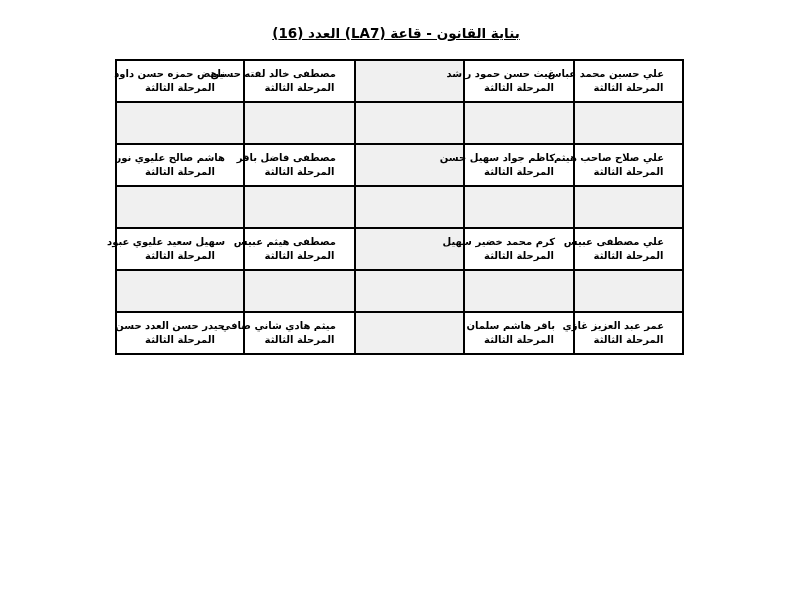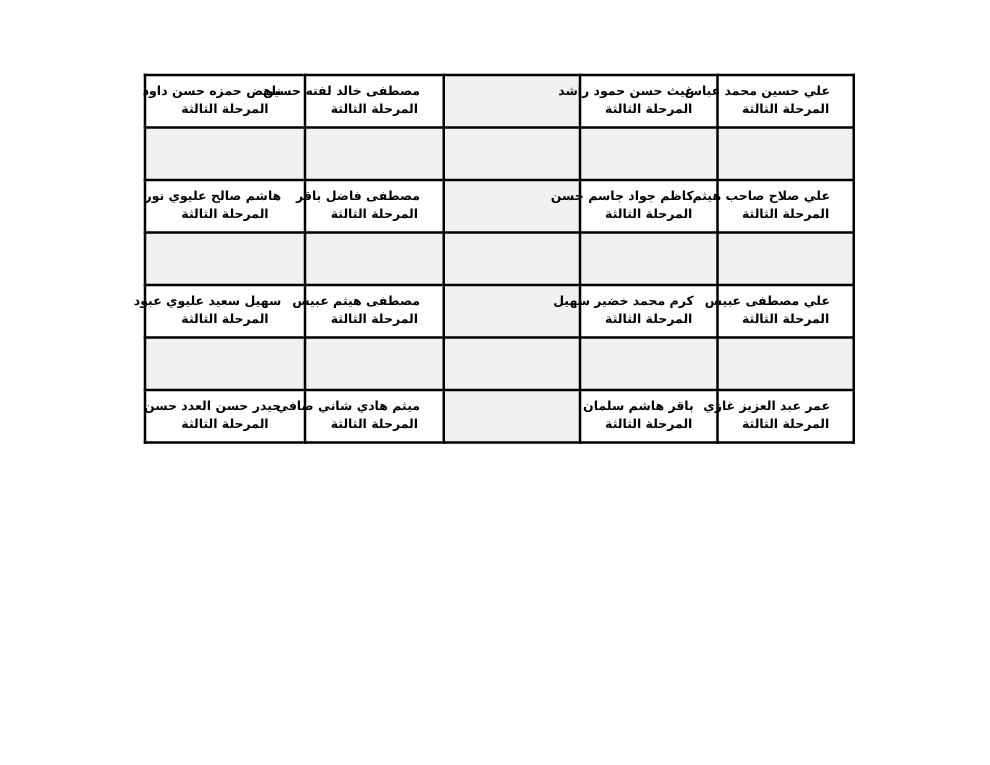--- a/index.html
+++ b/index.html
@@ -57,20 +57,21 @@
     line-height: 14px;
     white-space: nowrap;
     text-align: center;
   }
 </style>
 </head>
 <body>
 
 <div class="page">
 
+  <div class="doc-title">بناية القانون - قاعة (LA7) العدد (16)</div>
 
   <table class="seating">
     <colgroup>
       <col style="width:109px">
       <col style="width:110px">
       <col style="width:109px">
       <col style="width:111px">
       <col style="width:128px">
     </colgroup>
 
@@ -102,21 +103,21 @@
       <td></td>
       <td></td>
     </tr>
 
     <tr class="names-row">
       <td class="name-cell">
         <div class="student-name">علي صلاح صاحب هيثم</div>
         <div class="student-stage">المرحلة الثالثة</div>
       </td>
       <td class="name-cell">
-        <div class="student-name">كاظم جواد جاسم حسن</div>
+        <div class="student-name">كاظم جواد سهيل حسن</div>
         <div class="student-stage">المرحلة الثالثة</div>
       </td>
       <td class="aisle"></td>
       <td class="name-cell">
         <div class="student-name">مصطفى فاضل باقر</div>
         <div class="student-stage">المرحلة الثالثة</div>
       </td>
       <td class="name-cell">
         <div class="student-name">هاشم صالح عليوي نور</div>
         <div class="student-stage">المرحلة الثالثة</div>

